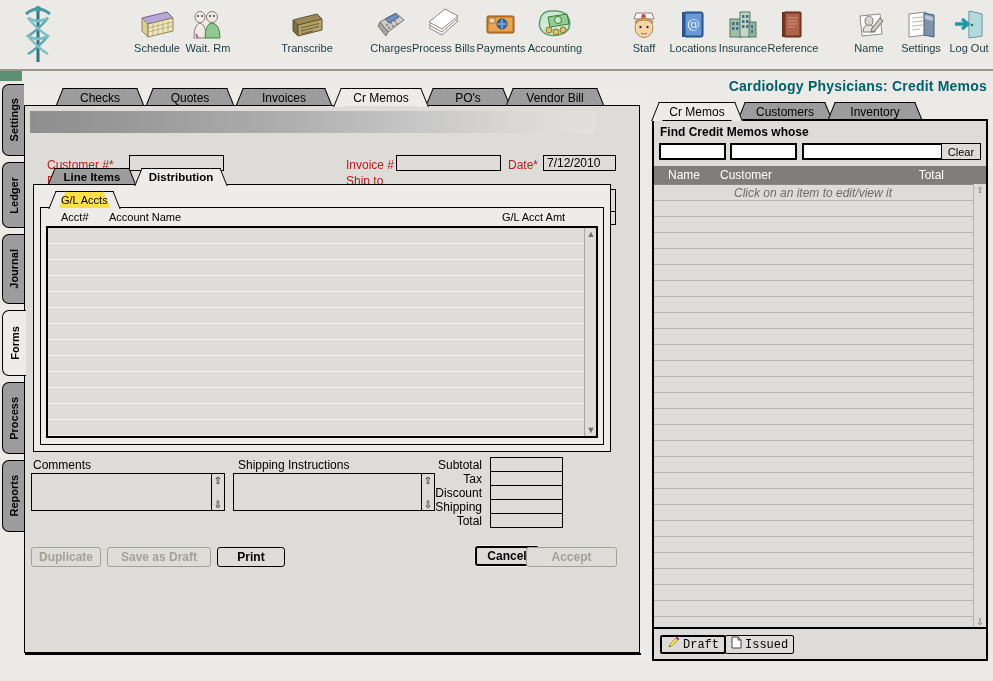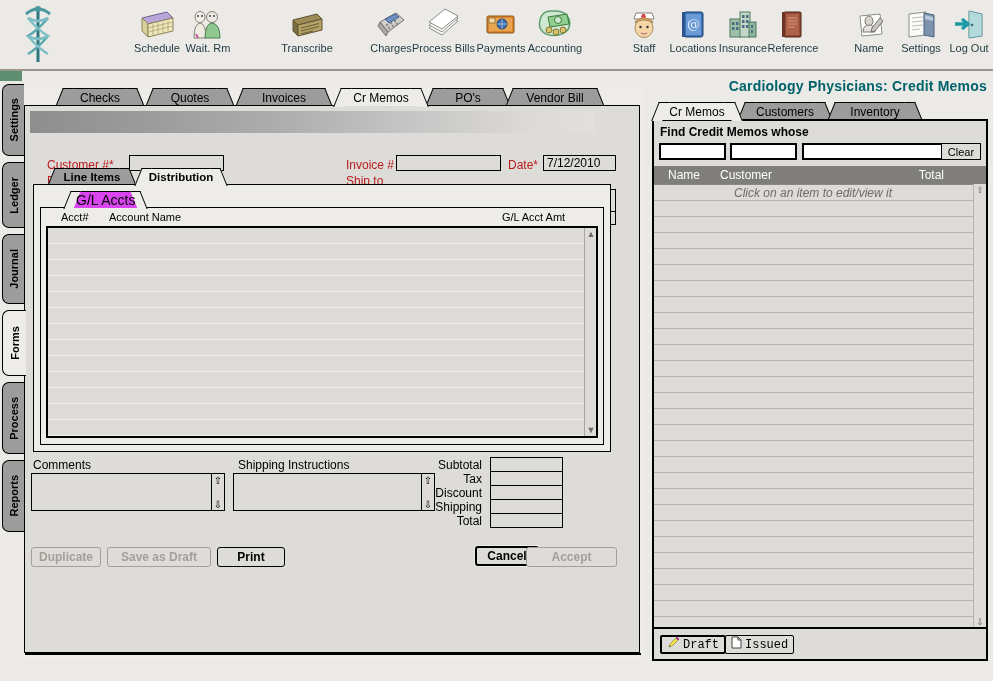--- a/index.html
+++ b/index.html
@@ -152,24 +152,23 @@
   .itab::after  { right: -5px; border-right: 1px solid #000; transform: skewX(22deg); }
   .itab.active { background: #eeece8; z-index: 6; }
   .itab .lbl { position: relative; z-index: 3; padding: 0 3px; }
 
   #dist-panel {
     position: absolute; left: 8px; top: 78px; width: 578px; height: 268px;
     background: #eeece8; border: 1px solid #000;
   }
   #gl-tab {
     position: absolute; left: 22px; top: 6px; height: 17px;
-    background: #d946ef; border: 1px solid #000; border-bottom: none;
-    font-size: 14px; display: flex; align-items: center; justify-content: center;
+    background: #fde047; border: 1px solid #000; border-bottom: none;
+    font-size: 11px; display: flex; align-items: center; justify-content: center;
     z-index: 4;
-    margin-left: 15px;
   }
   #gl-tab::before, #gl-tab::after {
     content: ""; position: absolute; top: -1px; width: 9px; height: 17px;
     background: #eeece8; border-top: 1px solid #000;
   }
   #gl-tab::before { left: -5px; border-left: 1px solid #000; transform: skewX(-22deg); }
   #gl-tab::after  { right: -5px; border-right: 1px solid #000; transform: skewX(22deg); }
   #gl-tab .lbl { position: relative; z-index: 3; padding: 0 4px; }
 
   #gl-inner {

